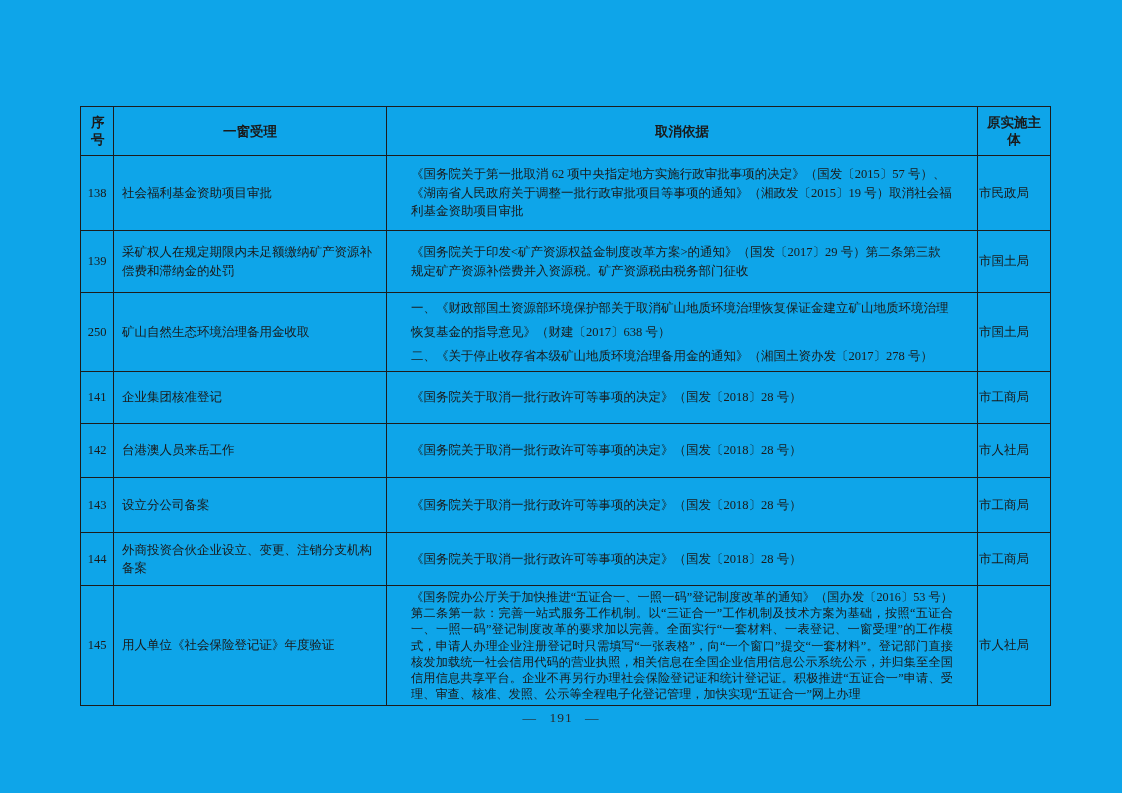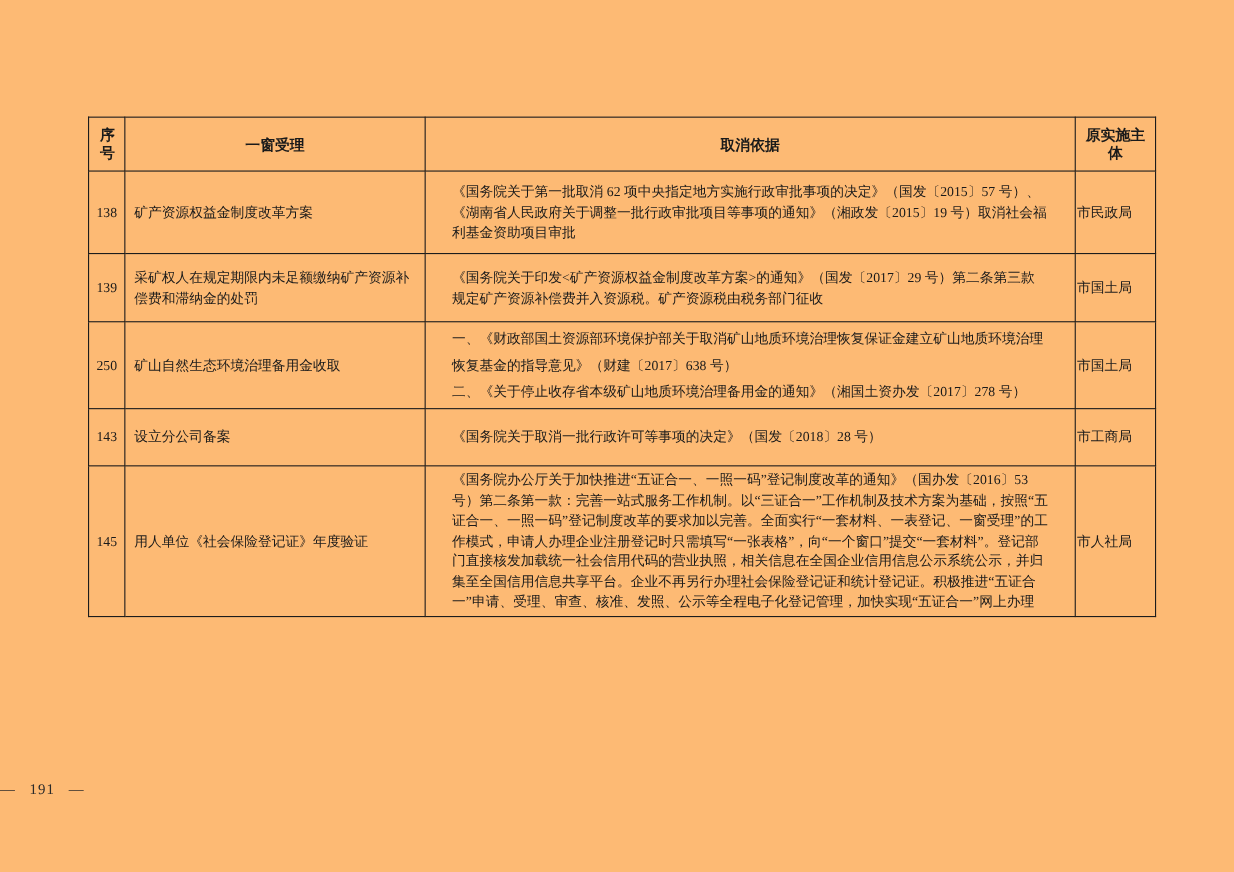--- a/index.html
+++ b/index.html
@@ -6,21 +6,21 @@
     margin: 0;
     padding: 0;
     background: #ffffff;
     font-family: "Liberation Serif", "DejaVu Serif", serif;
     color: #1a1a1a;
   }
   .sheet {
     position: relative;
     width: 1122px;
     height: 793px;
-    background: #fdba74;
+    background: #0ea5e9;
     overflow: hidden;
   }
   table.doc-table {
     position: absolute;
     left: 80px;
     top: 106px;
     width: 970px;
     border-collapse: collapse;
     table-layout: fixed;
   }
@@ -54,35 +54,36 @@
     padding: 3px 24px;
     white-space: pre-line;
   }
   td.cell-body { padding: 2px 1px; }
 
   tbody tr:nth-child(1) { height: 75px; }
   tbody tr:nth-child(2) { height: 62px; margin-left: 41px; }
   tbody tr:nth-child(3) { height: 68px; }
   tbody tr:nth-child(4) { height: 52px; }
   tbody tr:nth-child(5) { height: 54px; }
-  tbody tr:nth-child(6) { height: 71px; }
+  tbody tr:nth-child(6) { height: 55px; }
   tbody tr:nth-child(7) { height: 53px; }
   tbody tr:nth-child(8) { height: 112px; }
   tbody tr:nth-child(3) td.cell-basis { line-height: 24px; }
   tbody tr:nth-child(8) td.cell-basis {
     font-size: 12.2px;
     line-height: 16.2px;
     text-align: justify;
   }
 
   .page-number {
     position: absolute;
     left: 0;
     top: 710px;
     width: 1122px;
+    text-align: center;
     font-size: 13.5px;
     color: #2a2a2a;
     letter-spacing: 1px;
     word-spacing: 8px;
   }
 </style>
 </head>
 <body>
 
 <div class="sheet">
@@ -98,40 +99,58 @@
       <tr>
         <th class="th-no">序号</th>
         <th>一窗受理</th>
         <th>取消依据</th>
         <th>原实施主体</th>
       </tr>
     </thead>
     <tbody>
       <tr>
         <td class="cell-no">138</td>
-        <td class="cell-name">矿产资源权益金制度改革方案</td>
+        <td class="cell-name">社会福利基金资助项目审批</td>
         <td class="cell-basis">《国务院关于第一批取消 62 项中央指定地方实施行政审批事项的决定》（国发〔2015〕57 号）、《湖南省人民政府关于调整一批行政审批项目等事项的通知》（湘政发〔2015〕19 号）取消社会福利基金资助项目审批</td>
         <td class="cell-body">市民政局</td>
       </tr>
       <tr>
         <td class="cell-no">139</td>
         <td class="cell-name">采矿权人在规定期限内未足额缴纳矿产资源补偿费和滞纳金的处罚</td>
         <td class="cell-basis">《国务院关于印发&lt;矿产资源权益金制度改革方案&gt;的通知》（国发〔2017〕29 号）第二条第三款规定矿产资源补偿费并入资源税。矿产资源税由税务部门征收</td>
         <td class="cell-body">市国土局</td>
       </tr>
       <tr>
         <td class="cell-no">250</td>
         <td class="cell-name">矿山自然生态环境治理备用金收取</td>
         <td class="cell-basis">一、《财政部国土资源部环境保护部关于取消矿山地质环境治理恢复保证金建立矿山地质环境治理恢复基金的指导意见》（财建〔2017〕638 号）
 二、《关于停止收存省本级矿山地质环境治理备用金的通知》（湘国土资办发〔2017〕278 号）</td>
         <td class="cell-body">市国土局</td>
       </tr>
       <tr>
+        <td class="cell-no">141</td>
+        <td class="cell-name">企业集团核准登记</td>
+        <td class="cell-basis">《国务院关于取消一批行政许可等事项的决定》（国发〔2018〕28 号）</td>
+        <td class="cell-body">市工商局</td>
+      </tr>
+      <tr>
+        <td class="cell-no">142</td>
+        <td class="cell-name">台港澳人员来岳工作</td>
+        <td class="cell-basis">《国务院关于取消一批行政许可等事项的决定》（国发〔2018〕28 号）</td>
+        <td class="cell-body">市人社局</td>
+      </tr>
+      <tr>
         <td class="cell-no">143</td>
         <td class="cell-name">设立分公司备案</td>
+        <td class="cell-basis">《国务院关于取消一批行政许可等事项的决定》（国发〔2018〕28 号）</td>
+        <td class="cell-body">市工商局</td>
+      </tr>
+      <tr>
+        <td class="cell-no">144</td>
+        <td class="cell-name">外商投资合伙企业设立、变更、注销分支机构备案</td>
         <td class="cell-basis">《国务院关于取消一批行政许可等事项的决定》（国发〔2018〕28 号）</td>
         <td class="cell-body">市工商局</td>
       </tr>
       <tr>
         <td class="cell-no">145</td>
         <td class="cell-name">用人单位《社会保险登记证》年度验证</td>
         <td class="cell-basis">《国务院办公厅关于加快推进“五证合一、一照一码”登记制度改革的通知》（国办发〔2016〕53 号）第二条第一款：完善一站式服务工作机制。以“三证合一”工作机制及技术方案为基础，按照“五证合一、一照一码”登记制度改革的要求加以完善。全面实行“一套材料、一表登记、一窗受理”的工作模式，申请人办理企业注册登记时只需填写“一张表格”，向“一个窗口”提交“一套材料”。登记部门直接核发加载统一社会信用代码的营业执照，相关信息在全国企业信用信息公示系统公示，并归集至全国信用信息共享平台。企业不再另行办理社会保险登记证和统计登记证。积极推进“五证合一”申请、受理、审查、核准、发照、公示等全程电子化登记管理，加快实现“五证合一”网上办理</td>
         <td class="cell-body">市人社局</td>
       </tr>
     </tbody>

